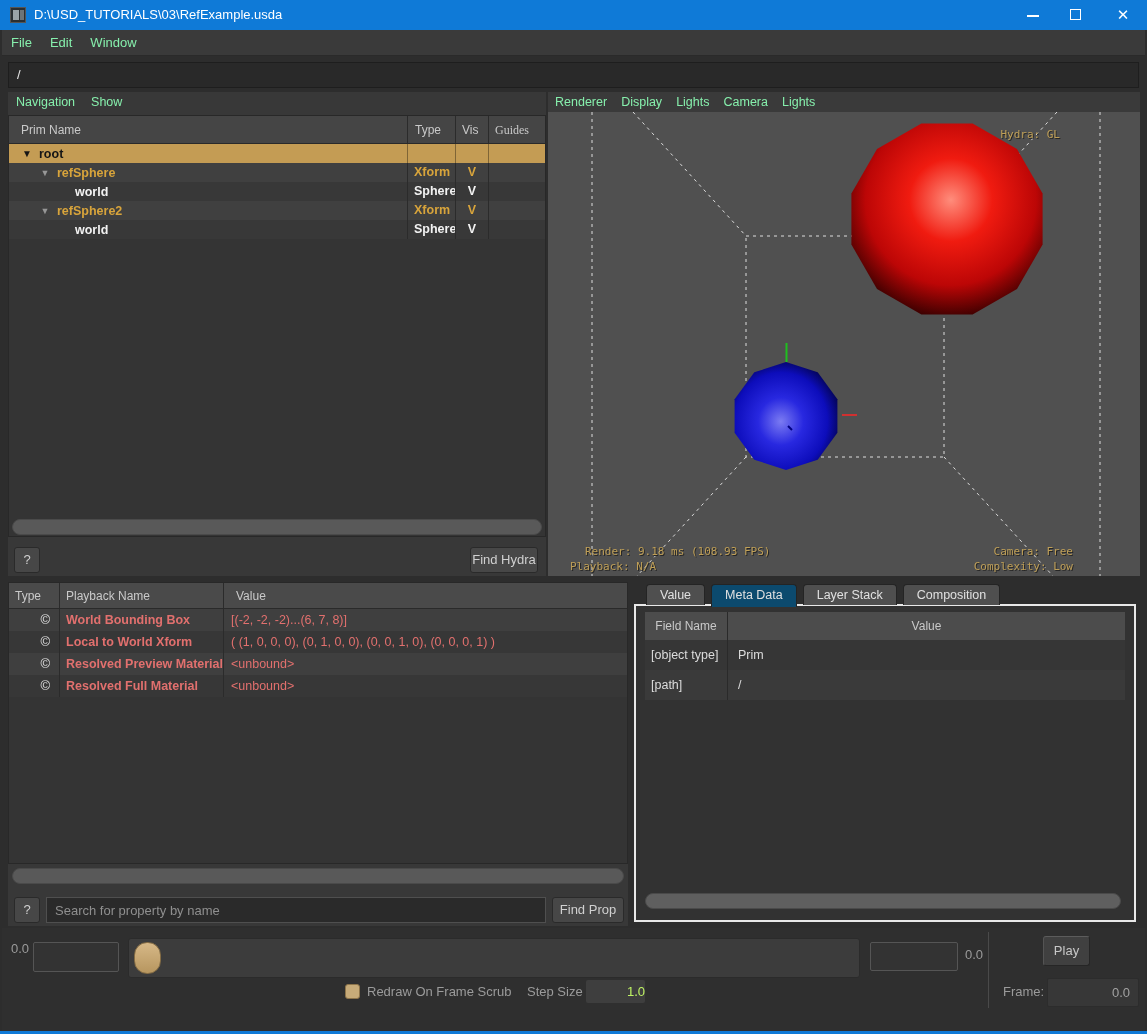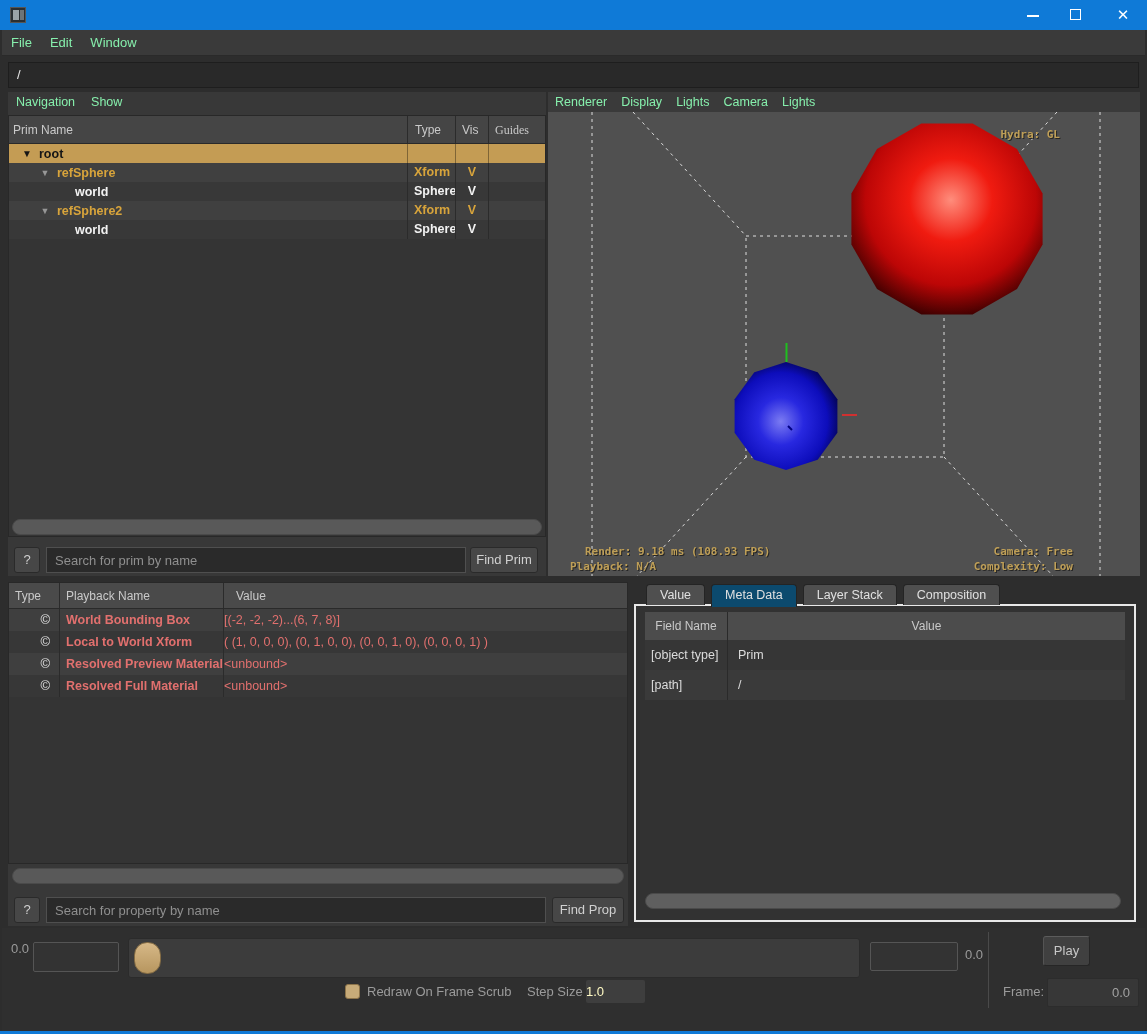--- a/index.html
+++ b/index.html
@@ -25,21 +25,21 @@
   .menu-item { padding:0 9px; font-size:13px; color:#86efac; line-height:26px; }
   #pathbar { left:8px; top:62px; width:1131px; height:26px; background:#292929; border:1px solid #1e1e1e; color:#e8e8e8; font-size:13px; line-height:24px; padding-left:8px; }
 
   
   #prim-panel { left:8px; top:92px; width:538px; height:484px; background:#383838; }
   #prim-menubar { left:0; top:0; width:100%; height:20px; display:flex; align-items:center; }
   #prim-menubar .menu-item { font-size:12.5px; line-height:20px; padding:0 8px;}
   #tree { left:0; top:23px; width:538px; height:422px; background:#343434; border:1px solid #282828; overflow:hidden; }
   .thead { display:flex; height:28px; background:#454545; color:#c9c9c9; font-size:12px; border-bottom:1px solid #2a2a2a; }
   .thead > div { line-height:28px; }
-  .hc-name { width:398px; padding-left:4px; }
+  .hc-name { width:398px; padding-left:12px; }
   .hc-type { width:48px; padding-left:7px; border-left:1px solid #2b2b2b; }
   .hc-vis  { width:33px; padding-left:6px; border-left:1px solid #2b2b2b; }
   .hc-guides { flex:1; padding-left:6px; border-left:1px solid #2b2b2b;font-family:Liberation Serif, serif; }
   .trow { display:flex; height:19px; font-size:12.5px; font-weight:bold; }
   .trow .c-name { width:398px; display:flex; align-items:center; overflow:hidden;}
   .trow .c-type { width:48px; padding-left:6px; line-height:19px; border-left:1px solid #2b2b2b; }
   .trow .c-vis { width:33px; text-align:center; line-height:19px; border-left:1px solid #2b2b2b; }
   .trow .c-guides { flex:1; border-left:1px solid #2b2b2b; }
   .tri { width:16px; margin-right:4px; text-align:center; font-size:9px; flex:none;}
   .r-a { background:#404040; }
@@ -57,34 +57,34 @@
   .searchbox::placeholder { color:#8f8f8f; }
   #prim-help { left:6px; top:455px; width:26px; }
   #prim-search { left:38px; top:455px; width:420px; }
   #prim-find { left:462px; top:455px; width:68px; line-height:24px;}
 
   
   #vp-panel { left:548px; top:92px; width:592px; height:484px; background:#3a3a3a; }
   #vp-menubar { left:0; top:0; width:100%; height:20px; display:flex; align-items:center; }
   #vp-menubar .menu-item { font-size:12.5px; line-height:20px; padding:0 7px; }
   #vp-canvas { left:0; top:20px; width:592px; height:464px; background:#505050; overflow:hidden;}
-  .hud { position:absolute; font-family:"DejaVu Sans Mono",monospace; font-size:11px; color:#bf9f57; text-shadow:1px 1px 0 rgba(35,35,35,.95); white-space:pre;font-weight:bold; }
+  .hud { position:absolute; font-family:"DejaVu Sans Mono",monospace; font-size:11px; color:#bf9f57; text-shadow:1px 1px 0 rgba(35,35,35,.95); white-space:pre; }
 
   
   #prop-panel { left:8px; top:582px; width:620px; height:344px; background:#383838; }
   #prop-table { left:0; top:0; width:620px; height:282px; background:#343434; border:1px solid #282828; overflow:hidden;}
   .phead { display:flex; height:26px; background:#4a4a4a; color:#c9c9c9; font-size:12px; border-bottom:1px solid #2a2a2a;}
   .phead > div { line-height:26px; }
   .ph-type { width:50px; padding-left:6px; }
   .ph-name { width:164px; padding-left:6px; border-left:1px solid #2b2b2b;}
   .ph-val { flex:1; padding-left:12px; border-left:1px solid #2b2b2b;}
   .prow { display:flex; height:22px; font-size:12.5px; }
   .prow .c-icon { width:50px; text-align:right; padding-right:9px; line-height:22px; color:#e3e3e3; font-size:13px;}
   .prow .c-pname { width:164px; padding-left:6px; line-height:22px; border-left:1px solid #2b2b2b; font-weight:bold; color:#e2706e; overflow:hidden; white-space:nowrap;}
-  .prow .c-pval { flex:1; padding-left:0; line-height:22px; border-left:1px solid #2b2b2b; color:#e2706e; white-space:nowrap; overflow:hidden;}
+  .prow .c-pval { flex:1; padding-left:7px; line-height:22px; border-left:1px solid #2b2b2b; color:#e2706e; white-space:nowrap; overflow:hidden;}
   .p-a { background:#3f3f3f; } .p-b { background:#373737; }
   #prop-scroll { left:4px; top:286px; width:612px; }
   #prop-help { left:6px; top:315px; width:26px; }
   #prop-search { left:38px; top:315px; width:500px; }
   #prop-find { left:544px; top:315px; width:72px; line-height:24px;}
 
   
   #insp-panel { left:634px; top:582px; width:506px; height:344px; }
   #insp-tabs { left:12px; top:2px; height:22px; display:flex; gap:6px; z-index:3;}
   .tab { padding:0 13px; height:21px; line-height:20px; font-size:12.5px; color:#e0e0e0; background:#4f4f4f; border:1px solid #242424; border-bottom:none; border-radius:4px 4px 0 0; }
@@ -104,34 +104,35 @@
   
   #timeline { left:2px; top:928px; width:1143px; height:103px; background:#2f2f2f; }
   .tl-label { position:absolute; color:#9b9b9b; font-size:13px; }
   .tl-input { position:absolute; background:#333; border:1px solid #555; border-radius:2px; }
   #tl-slider { position:absolute; left:126px; top:10px; width:732px; height:40px; background:#3c3c3c; border:1px solid #2b2b2b; border-radius:3px; }
   #tl-handle { position:absolute; left:5px; top:3px; width:27px; height:32px; border-radius:13px; background:linear-gradient(#d6b887,#b7965f); border:1px solid #846c44; }
   #tl-divider { position:absolute; left:986px; top:4px; width:1px; height:76px; background:#4a4a4a; }
   #tl-play { position:absolute; left:1041px; top:8px; width:47px; height:30px; background:#404040; border:1px solid #262626; border-top-color:#5c5c5c; border-left-color:#545454; border-radius:3px; color:#c8c8c8; font-size:13px; text-align:center; line-height:28px; }
   #tl-frame-input { position:absolute; left:1045px; top:50px; width:92px; height:29px; background:#373737; border:1px solid #2c2c2c; border-radius:2px; color:#a2a2a2; font-size:13px; text-align:right; padding-right:8px; line-height:27px;}
   #tl-checkbox { position:absolute; left:343px; top:56px; width:15px; height:15px; background:#c7ab79; border:1px solid #8d744a; border-radius:3px; }
-  #tl-stepbox { position:absolute; left:584px; top:52px; width:59px; height:23px; background:#3e3e3e; border-radius:2px; color:#fef9c3; font-size:13px; text-align:left; line-height:23px; }
+  #tl-stepbox { position:absolute; left:584px; top:52px; width:59px; height:23px; background:#3e3e3e; border-radius:2px; color:#bef264; font-size:13px; text-align:right; line-height:23px; }
 </style>
 </head>
 <body>
 
 <div class="abs" id="edge-l"></div>
 <div class="abs" id="edge-r"></div>
 <div class="abs" id="edge-b"></div>
 
 <div class="abs" id="titlebar">
   <div class="abs" id="app-icon">
       <i></i>
       <b></b>
     </div>
+  <div class="abs" id="win-title">D:\USD_TUTORIALS\03\RefExample.usda</div>
   <div class="abs winbtn" id="btn-min" style="left:1010px">
       <span></span>
     </div>
   <div class="abs winbtn" id="btn-max" style="left:1053px">
       <span></span>
     </div>
   <div class="abs winbtn" id="btn-close" style="left:1100px">✕</div>
 </div>
 
 <div class="abs" id="menubar">
@@ -196,22 +197,21 @@
             <span class="lbl">world</span>
           </div>
           <div class="c-type">Sphere</div>
           <div class="c-vis">V</div>
           <div class="c-guides"></div>
         </div>
       </div>
   </div>
   <div class="abs hscroll" id="prim-scroll"></div>
   <div class="abs searchrow-btn" id="prim-help" style="line-height:24px">?</div>
-  <input class="abs searchbox" id="prim-search" placeholder="Search for prim by name" style="">
-  <div class="abs searchrow-btn" id="prim-find">Find Prim</div>
+  <div class="abs searchrow-btn" id="prim-find">Find Hydra</div>
 </div>
 
 <div class="abs" id="vp-panel">
   <div class="abs" id="vp-menubar">
       <span class="menu-item">Renderer</span>
       <span class="menu-item">Display</span>
       <span class="menu-item">Lights</span>
       <span class="menu-item">Camera</span>
       <span class="menu-item">Lights</span>
     </div>

